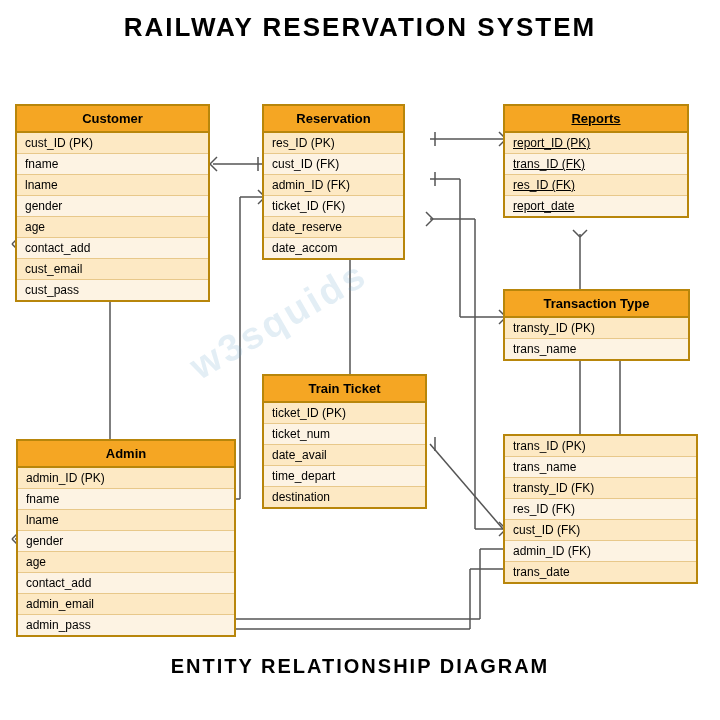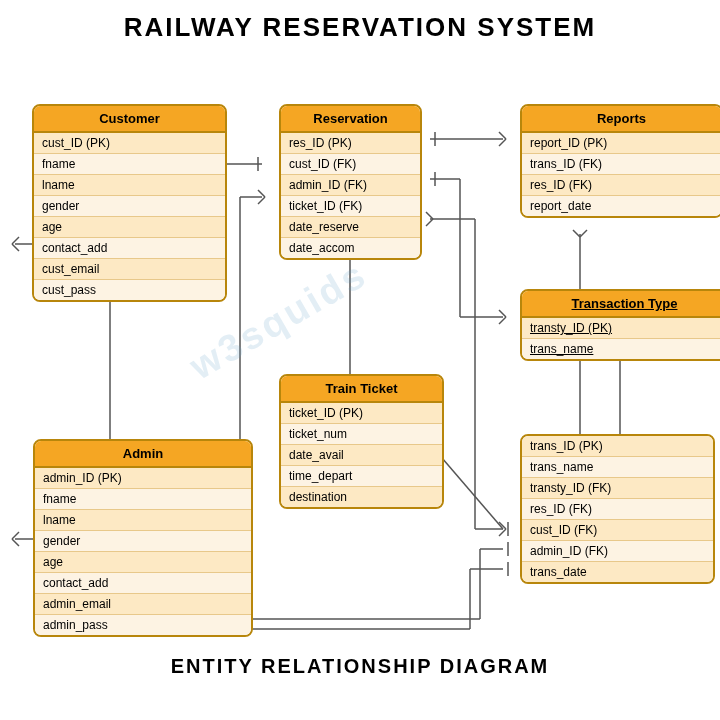--- a/index.html
+++ b/index.html
@@ -35,26 +35,25 @@
       position: absolute;
       top: 0; left: 0;
       width: 720px;
       height: 600px;
       pointer-events: none;
       z-index: 0;
     }
     .entity-table {
       position: absolute;
       border: 2px solid #b8860b;
-      border-radius: 8px;
+      border-radius: 0;
       overflow: hidden;
       z-index: 1;
       background: #fff;
       min-width: 140px;
-      margin-left: 17px;
     }
     .entity-header {
       background: #f5a623;
       text-align: center;
       font-weight: bold;
       font-size: 13px;
       padding: 5px 8px;
       border-bottom: 2px solid #b8860b;
     }
     .entity-row {
@@ -186,29 +185,29 @@
   <div class="entity-table" style="left:262px; top:55px; width:143px;">
     <div class="entity-header">Reservation</div>
     <div class="entity-row">res_ID (PK)</div>
     <div class="entity-row alt">cust_ID (FK)</div>
     <div class="entity-row">admin_ID (FK)</div>
     <div class="entity-row alt">ticket_ID (FK)</div>
     <div class="entity-row">date_reserve</div>
     <div class="entity-row alt">date_accom</div>
   </div>
 
-  <div class="entity-table" style="left:503px; top:55px; width:203px;">
+  <div class="entity-table" style="left:503px; top:55px; width:186px;text-decoration:underline;">
     <div class="entity-header">Reports</div>
     <div class="entity-row">report_ID (PK)</div>
     <div class="entity-row alt">trans_ID (FK)</div>
     <div class="entity-row">res_ID (FK)</div>
     <div class="entity-row alt">report_date</div>
   </div>
 
-  <div class="entity-table" style="left:503px; top:240px; width:209px;text-decoration:underline;">
+  <div class="entity-table" style="left:503px; top:240px; width:187px;">
     <div class="entity-header">Transaction Type</div>
     <div class="entity-row">transty_ID (PK)</div>
     <div class="entity-row alt">trans_name</div>
   </div>
 
   <div class="entity-table" style="left:262px; top:325px; width:165px;">
     <div class="entity-header">Train Ticket</div>
     <div class="entity-row">ticket_ID (PK)</div>
     <div class="entity-row alt">ticket_num</div>
     <div class="entity-row">date_avail</div>

